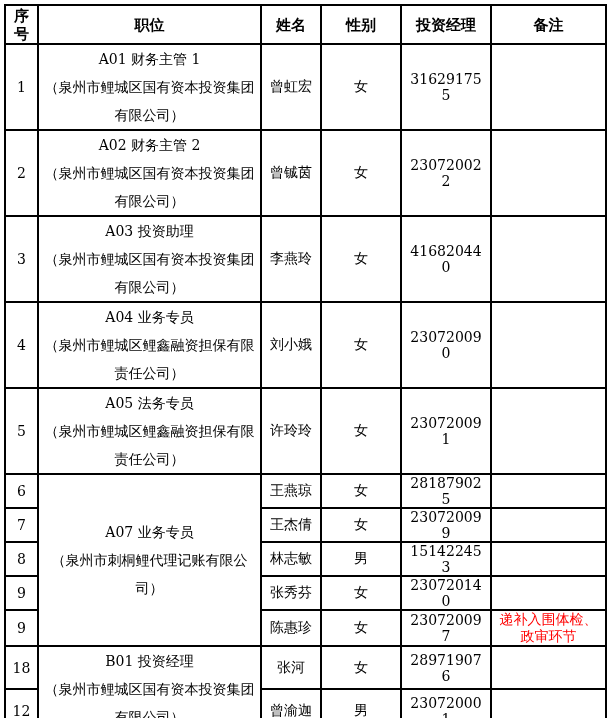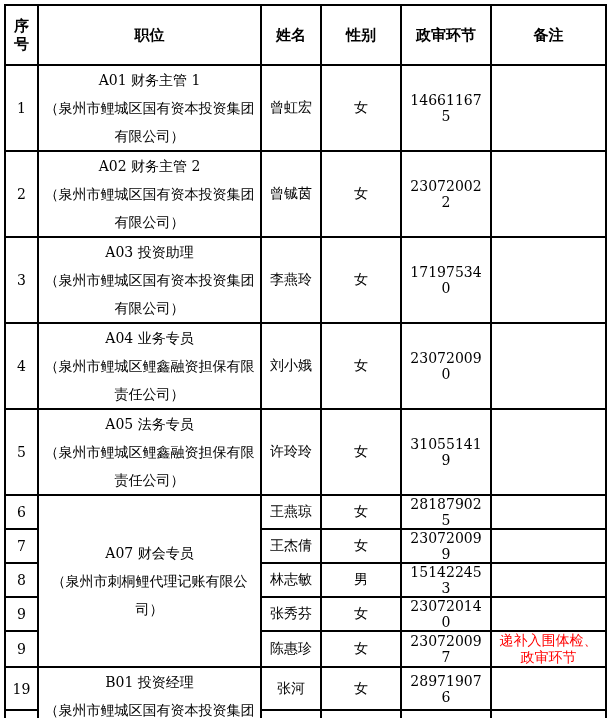--- a/index.html
+++ b/index.html
@@ -37,21 +37,21 @@
   col.w-name   { width: 60px; }
   col.w-gender { width: 80px; }
   col.w-ticket { width: 90px; }
   col.w-remark { width: 115px; }
 
   tr.head-row { height: 39px; }
   tr.head-row th {
     font-size: 15px;
     font-weight: bold;
     line-height: 1.2;
-    padding: 11px 3px;
+    padding: 0 3px;
   }
   tr.r-tall  { height: 83px; }
   tr.r-short { height: 28px; }
 
   td.c-pos {
     line-height: 28px;
     padding: 0 8px;
     margin-left: 12px;
   }
   td.c-remark {
@@ -71,34 +71,34 @@
     <col class="w-gender">
     <col class="w-ticket">
     <col class="w-remark">
   </colgroup>
   <thead>
     <tr class="head-row">
       <th>序号</th>
       <th>职位</th>
       <th>姓名</th>
       <th>性别</th>
-      <th>政审环节</th>
+      <th>投资经理</th>
       <th>备注</th>
     </tr>
   </thead>
   <tbody>
       <tr class="r-tall">
         <td class="c-no">1</td>
         <td class="c-pos" rowspan="1">
           <div>A01 财务主管 1</div>
           <div>（泉州市鲤城区国有资本投资集团有限公司）</div>
         </td>
         <td class="c-name">曾虹宏</td>
         <td class="c-gender">女</td>
-        <td class="c-ticket">146611675</td>
+        <td class="c-ticket">316291755</td>
         <td class="c-remark"></td>
       </tr>
       <tr class="r-tall">
         <td class="c-no">2</td>
         <td class="c-pos" rowspan="1">
           <div>A02 财务主管 2</div>
           <div>（泉州市鲤城区国有资本投资集团有限公司）</div>
         </td>
         <td class="c-name">曾铖茵</td>
         <td class="c-gender">女</td>
@@ -106,21 +106,21 @@
         <td class="c-remark"></td>
       </tr>
       <tr class="r-tall">
         <td class="c-no">3</td>
         <td class="c-pos" rowspan="1">
           <div>A03 投资助理</div>
           <div>（泉州市鲤城区国有资本投资集团有限公司）</div>
         </td>
         <td class="c-name">李燕玲</td>
         <td class="c-gender">女</td>
-        <td class="c-ticket">171975340</td>
+        <td class="c-ticket">416820440</td>
         <td class="c-remark"></td>
       </tr>
       <tr class="r-tall">
         <td class="c-no">4</td>
         <td class="c-pos" rowspan="1">
           <div>A04 业务专员</div>
           <div>（泉州市鲤城区鲤鑫融资担保有限责任公司）</div>
         </td>
         <td class="c-name">刘小娥</td>
         <td class="c-gender">女</td>
@@ -128,27 +128,27 @@
         <td class="c-remark"></td>
       </tr>
       <tr class="r-tall">
         <td class="c-no">5</td>
         <td class="c-pos" rowspan="1">
           <div>A05 法务专员</div>
           <div>（泉州市鲤城区鲤鑫融资担保有限责任公司）</div>
         </td>
         <td class="c-name">许玲玲</td>
         <td class="c-gender">女</td>
-        <td class="c-ticket">310551419</td>
+        <td class="c-ticket">230720091</td>
         <td class="c-remark"></td>
       </tr>
       <tr class="r-short">
         <td class="c-no">6</td>
         <td class="c-pos" rowspan="5">
-          <div>A07 财会专员</div>
+          <div>A07 业务专员</div>
           <div>（泉州市刺桐鲤代理记账有限公司）</div>
         </td>
         <td class="c-name">王燕琼</td>
         <td class="c-gender">女</td>
         <td class="c-ticket">281879025</td>
         <td class="c-remark"></td>
       </tr>
       <tr class="r-short">
         <td class="c-no">7</td>
         <td class="c-name">王杰倩</td>
@@ -171,21 +171,21 @@
         <td class="c-remark"></td>
       </tr>
       <tr class="r-short">
         <td class="c-no">9</td>
         <td class="c-name">陈惠珍</td>
         <td class="c-gender">女</td>
         <td class="c-ticket">230720097</td>
         <td class="c-remark" style="color: rgb(255, 0, 0);">递补入围体检、政审环节</td>
       </tr>
       <tr class="r-short">
-        <td class="c-no">19</td>
+        <td class="c-no">18</td>
         <td class="c-pos" rowspan="2">
           <div>B01 投资经理</div>
           <div>（泉州市鲤城区国有资本投资集团有限公司）</div>
         </td>
         <td class="c-name">张河</td>
         <td class="c-gender">女</td>
         <td class="c-ticket">289719076</td>
         <td class="c-remark"></td>
       </tr>
       <tr class="r-short">

